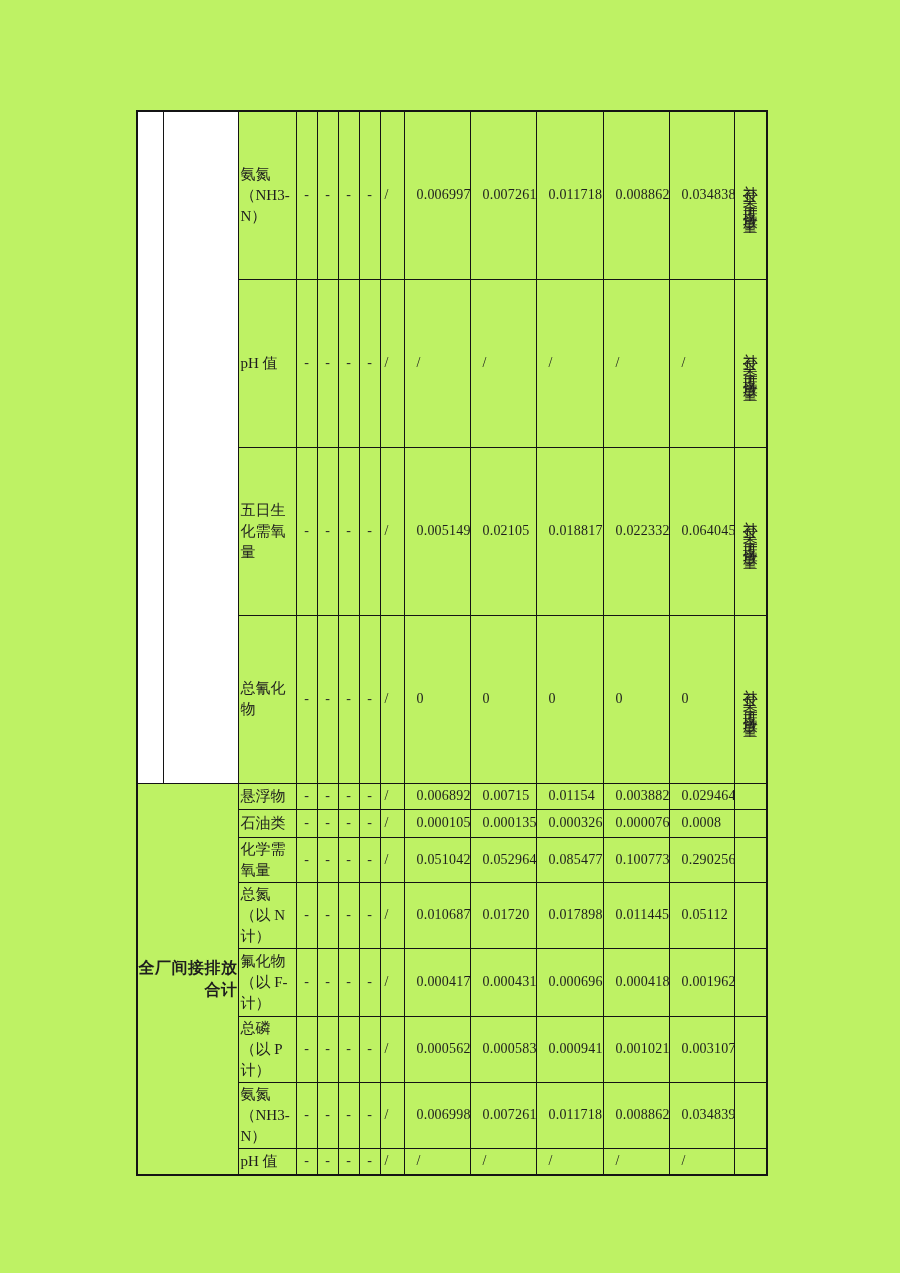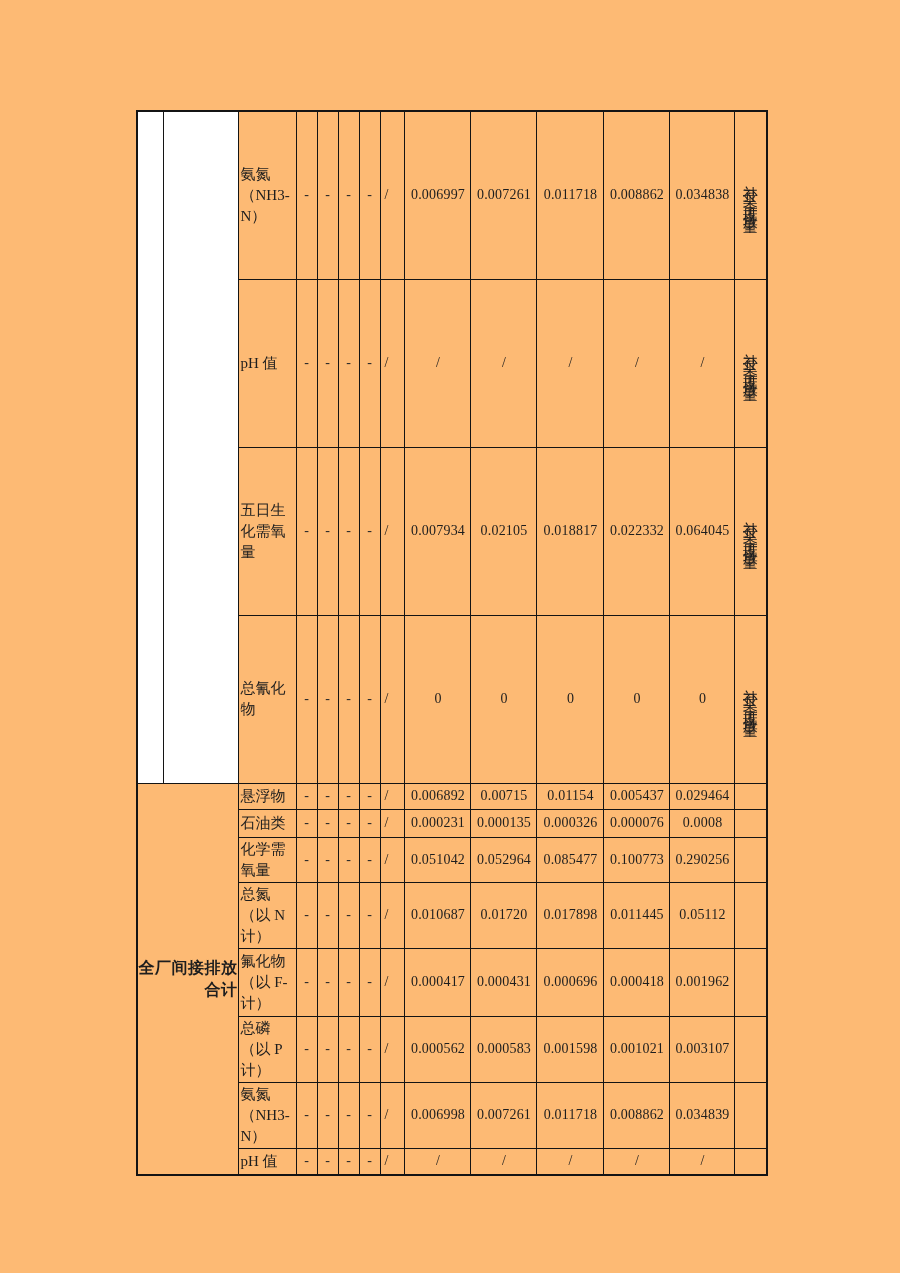--- a/index.html
+++ b/index.html
@@ -1,39 +1,39 @@
 <!DOCTYPE html>
 <html><head>
 <meta charset="utf-8">
 <style>
   html,body{margin:0;padding:0;background:#ffffff;}
   body{
     width:900px;height:1273px;position:relative;
     font-family:"Liberation Serif","DejaVu Serif",serif;
     color:#1e1e1e;
   }
-  .page{position:absolute;inset:0;background:#fdba74;}
+  .page{position:absolute;inset:0;background:#bef264;}
   .sheet{position:absolute;left:136px;top:110px;}
   table{border-collapse:collapse;table-layout:fixed;width:630px;border:2px solid #141414;}
   td{border:1px solid #141414;vertical-align:middle;padding:0;overflow:hidden;}
   tr.h168{height:168px;}
   tr.h26{height:26px;}
   tr.h28{height:28px;}
   tr.h38{height:38px;}
   tr.h64{height:64px;}
   tr.h68{height:68px;}
   tr.h66{height:66px;}
   tr.h27{height:27px;}
   .c-poll{
     padding:1px 1px 1px 2px;font-size:15px;line-height:21px;
     white-space:pre-line;word-break:break-all;text-align:left;
   }
   .c-dash{text-align:center;font-size:14px;color:#2a2a2a;}
   .c-slash{font-size:14px;padding-left:4px;text-align:left;}
-  .c-val{font-size:14px;padding-left:2px;text-align:center;letter-spacing:0.2px;white-space:nowrap;}
+  .c-val{font-size:14px;padding-left:12px;text-align:left;letter-spacing:0.2px;white-space:nowrap;}
   .c-note{text-align:center;vertical-align:middle;}
   .vtext{
     display:inline-block;writing-mode:vertical-rl;text-orientation:upright;
     font-size:15px;letter-spacing:5px;line-height:30px;
   }
   .c-sec2head{
     font-weight:bold;text-align:right;font-size:16px;line-height:22px;
     white-space:pre-line;letter-spacing:0.5px;
   }
   .c-empty{background:#ffffff;}
@@ -98,21 +98,21 @@
 
       <tr class="h168">
         <td class="c-poll">五日生
 化需氧
 量</td>
         <td class="c-dash">-</td>
         <td class="c-dash">-</td>
         <td class="c-dash">-</td>
         <td class="c-dash">-</td>
         <td class="c-slash">/</td>
-        <td class="c-val">0.007934</td>
+        <td class="c-val">0.005149</td>
         <td class="c-val">0.02105</td>
         <td class="c-val">0.018817</td>
         <td class="c-val">0.022332</td>
         <td class="c-val">0.064045</td>
         <td class="c-note"><span class="vtext">补录一季度排放量</span></td>
       </tr>
 
       <tr class="h168">
         <td class="c-poll">总氰化
 物</td>
@@ -134,33 +134,33 @@
 合计</td>
         <td class="c-poll">悬浮物</td>
         <td class="c-dash">-</td>
         <td class="c-dash">-</td>
         <td class="c-dash">-</td>
         <td class="c-dash">-</td>
         <td class="c-slash">/</td>
         <td class="c-val">0.006892</td>
         <td class="c-val">0.00715</td>
         <td class="c-val">0.01154</td>
-        <td class="c-val">0.005437</td>
+        <td class="c-val">0.003882</td>
         <td class="c-val">0.029464</td>
         <td class="c-note"></td>
       </tr>
 
       <tr class="h28">
         <td class="c-poll">石油类</td>
         <td class="c-dash">-</td>
         <td class="c-dash">-</td>
         <td class="c-dash">-</td>
         <td class="c-dash">-</td>
         <td class="c-slash">/</td>
-        <td class="c-val">0.000231</td>
+        <td class="c-val">0.000105</td>
         <td class="c-val">0.000135</td>
         <td class="c-val">0.000326</td>
         <td class="c-val">0.000076</td>
         <td class="c-val">0.0008</td>
         <td class="c-note"></td>
       </tr>
 
       <tr class="h38">
         <td class="c-poll">化学需
 氧量</td>
@@ -215,21 +215,21 @@
         <td class="c-poll">总磷
 （以 P
 计）</td>
         <td class="c-dash">-</td>
         <td class="c-dash">-</td>
         <td class="c-dash">-</td>
         <td class="c-dash">-</td>
         <td class="c-slash">/</td>
         <td class="c-val">0.000562</td>
         <td class="c-val">0.000583</td>
-        <td class="c-val">0.001598</td>
+        <td class="c-val">0.000941</td>
         <td class="c-val">0.001021</td>
         <td class="c-val">0.003107</td>
         <td class="c-note"></td>
       </tr>
 
       <tr class="h66">
         <td class="c-poll">氨氮
 （NH3-
 N）</td>
         <td class="c-dash">-</td>

